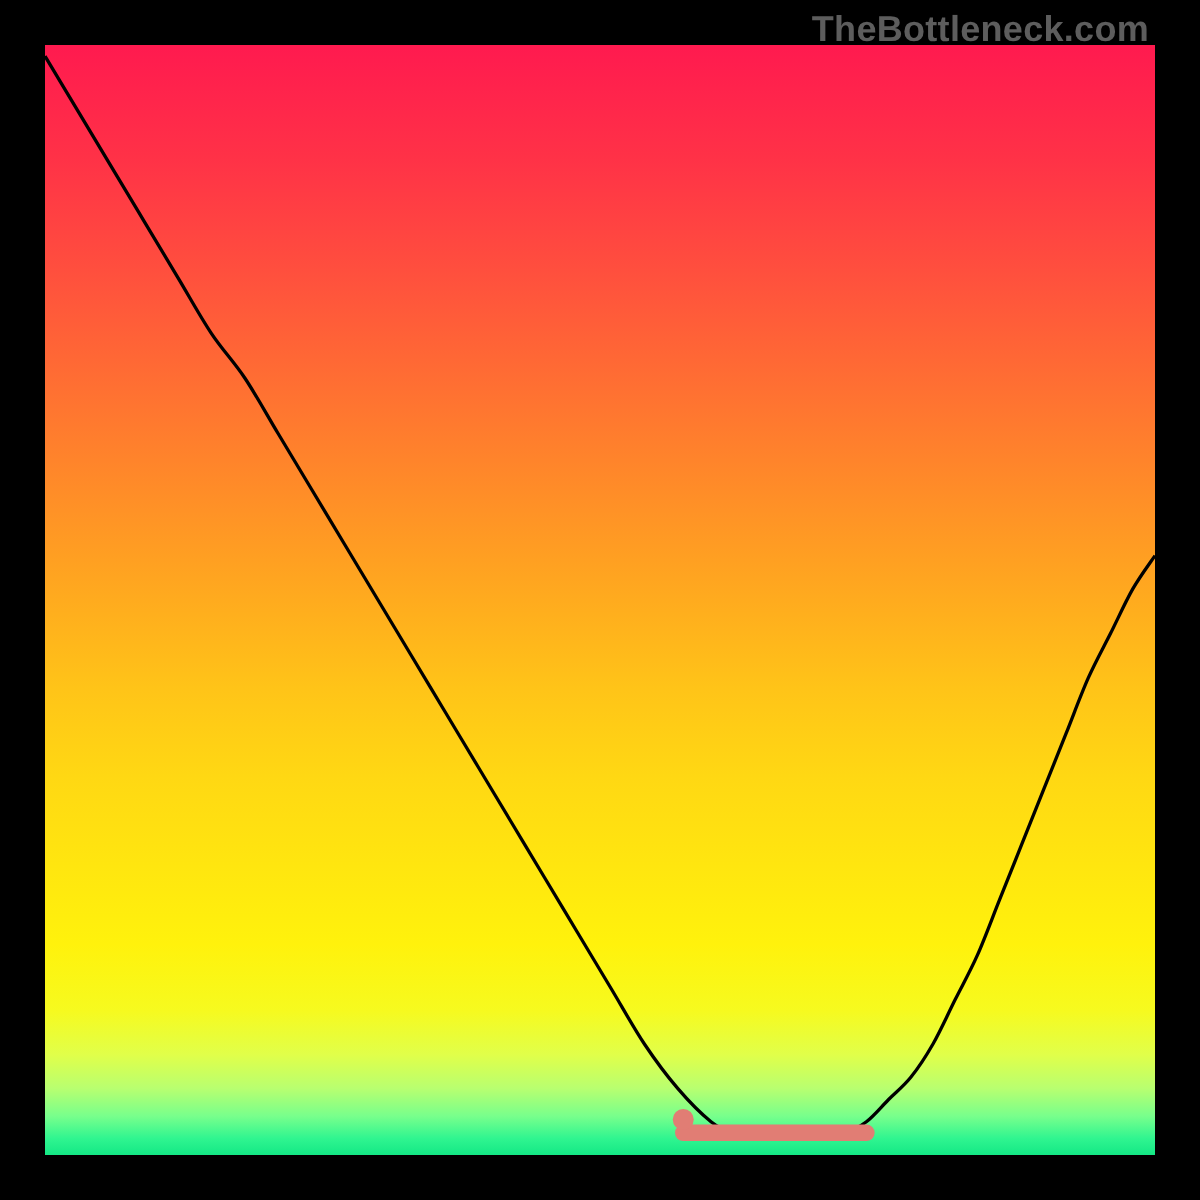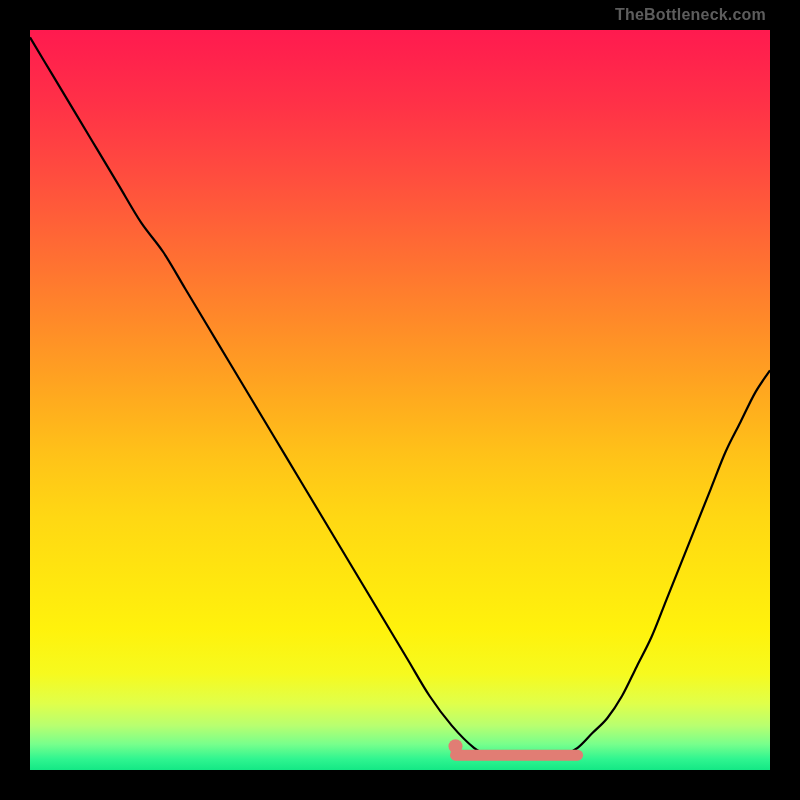--- a/index.html
+++ b/index.html
@@ -31,21 +31,21 @@
     left: 0;
     top: 0;
     width: 100%;
     height: 100%;
     overflow: visible;
   }
   .watermark {
     position: absolute;
     top: 6px;
     right: 34px;
-    font-size: 16px;
+    font-size: 24px;
     font-weight: 600;
     color: #5d5d5d;
     letter-spacing: 0.2px;
   }
 </style>
 </head>
 <body>
 
 <div class="watermark">TheBottleneck.com</div>
 

